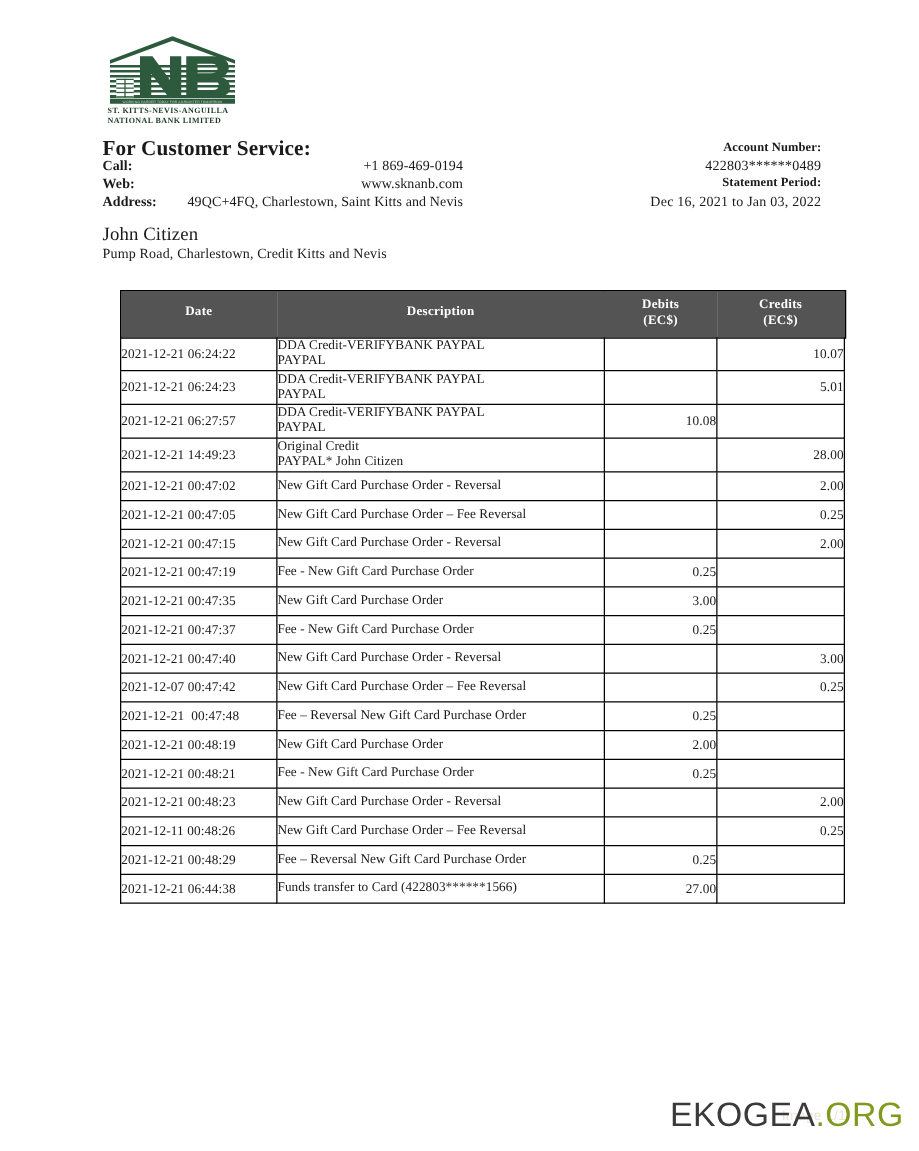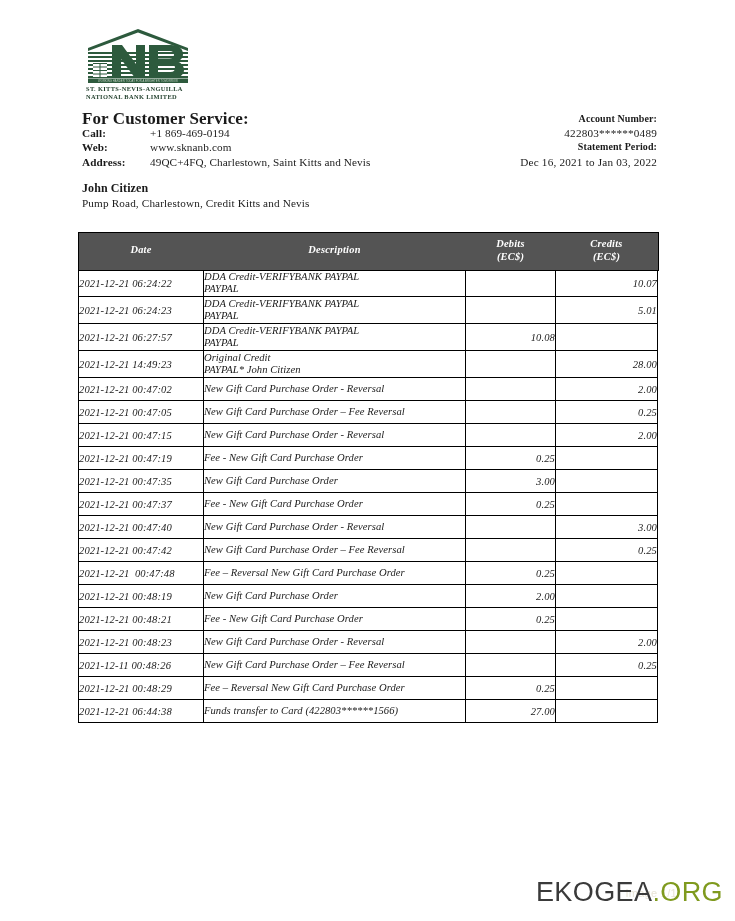--- a/index.html
+++ b/index.html
@@ -54,20 +54,21 @@
     font-size: 11.2px;
     line-height: 14.2px;
   }
   #service-title {
     font-weight: bold;
     font-size: 17px;
     letter-spacing: 0.1px;
   }
   .svc-row {
     display: flex;
+    justify-content: space-between;
   }
   .svc-label {
     font-weight: bold;
     width: 68px;
     flex: 0 0 68px;
     letter-spacing: 0.1px;
   }
   .svc-value {
     white-space: nowrap;
     letter-spacing: 0.1px;
@@ -94,38 +95,37 @@
 
   
   #customer-block {
     position: absolute;
     left: 82px;
     top: 181px;
     font-size: 11.2px;
     line-height: 14.6px;
   }
   #customer-name {
-    font-weight: bold;
-    font-size: 12px;
+    font-weight: normal;
+    font-size: 15px;
     letter-spacing: 0.1px;
   }
   #customer-address {
     letter-spacing: 0.15px;
   }
 
   
   #statement-table {
     position: absolute;
-    left: 78px;
+    left: 96px;
     top: 232px;
     width: 579px;
     border-collapse: collapse;
     table-layout: fixed;
     font-size: 10.6px;
-    font-style: italic;
   }
   #statement-table th,
   #statement-table td {
     border: 1px solid #000000;
     padding: 0;
     vertical-align: middle;
   }
   #statement-table thead th {
     background: #545454;
     color: #ffffff;
@@ -379,21 +379,21 @@
       </tr>
       <tr class="row-short">
         <td class="cell-date">2021-12-21 00:47:40</td>
         <td class="cell-desc">
           <span class="desc-line">New Gift Card Purchase Order - Reversal</span>
         </td>
         <td class="cell-amt"></td>
         <td class="cell-amt">3.00</td>
       </tr>
       <tr class="row-short">
-        <td class="cell-date">2021-12-21 00:47:42</td>
+        <td class="cell-date">2021-12-07 00:47:42</td>
         <td class="cell-desc">
           <span class="desc-line">New Gift Card Purchase Order – Fee Reversal</span>
         </td>
         <td class="cell-amt"></td>
         <td class="cell-amt">0.25</td>
       </tr>
       <tr class="row-short">
         <td class="cell-date">2021-12-21  00:47:48</td>
         <td class="cell-desc">
           <span class="desc-line">Fee – Reversal New Gift Card Purchase Order</span>

